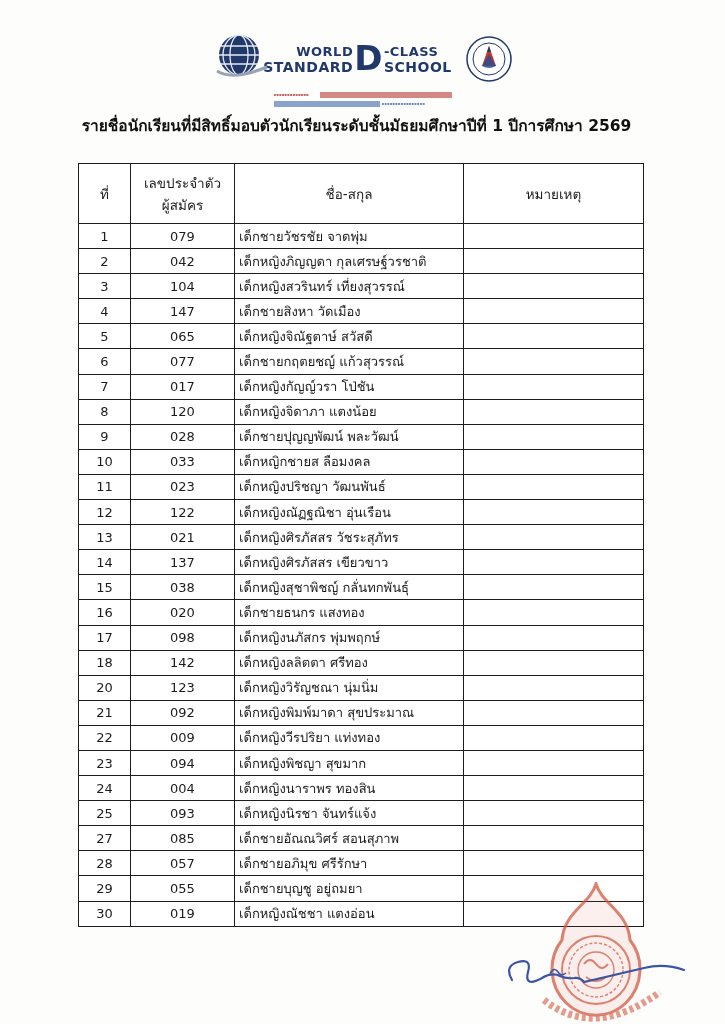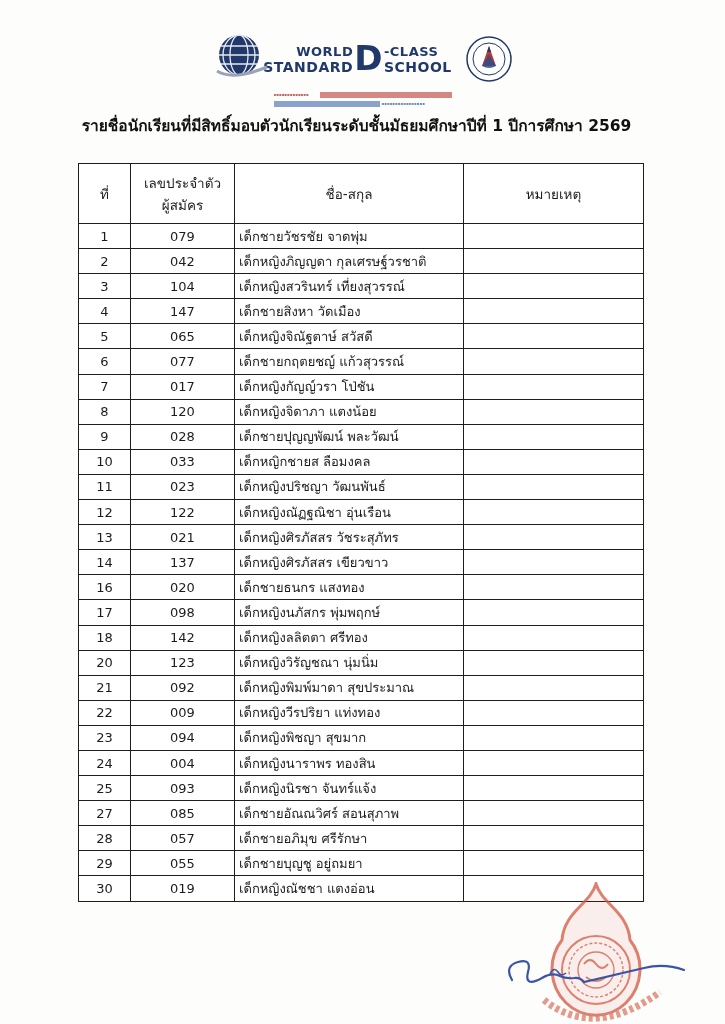--- a/index.html
+++ b/index.html
@@ -234,20 +234,26 @@
       <td class="cell-remark"></td>
     </tr>
 
     <tr>
       <td class="cell-no">14</td>
       <td class="cell-id">137</td>
       <td class="cell-name">เด็กหญิงศิรภัสสร  เขียวขาว</td>
       <td class="cell-remark"></td>
     </tr>
 
+    <tr>
+      <td class="cell-no">15</td>
+      <td class="cell-id">038</td>
+      <td class="cell-name">เด็กหญิงสุชาพิชญ์  กลั่นทกพันธุ์</td>
+      <td class="cell-remark"></td>
+    </tr>
 
     <tr>
       <td class="cell-no">16</td>
       <td class="cell-id">020</td>
       <td class="cell-name">เด็กชายธนกร แสงทอง</td>
       <td class="cell-remark"></td>
     </tr>
 
     <tr>
       <td class="cell-no">17</td>

